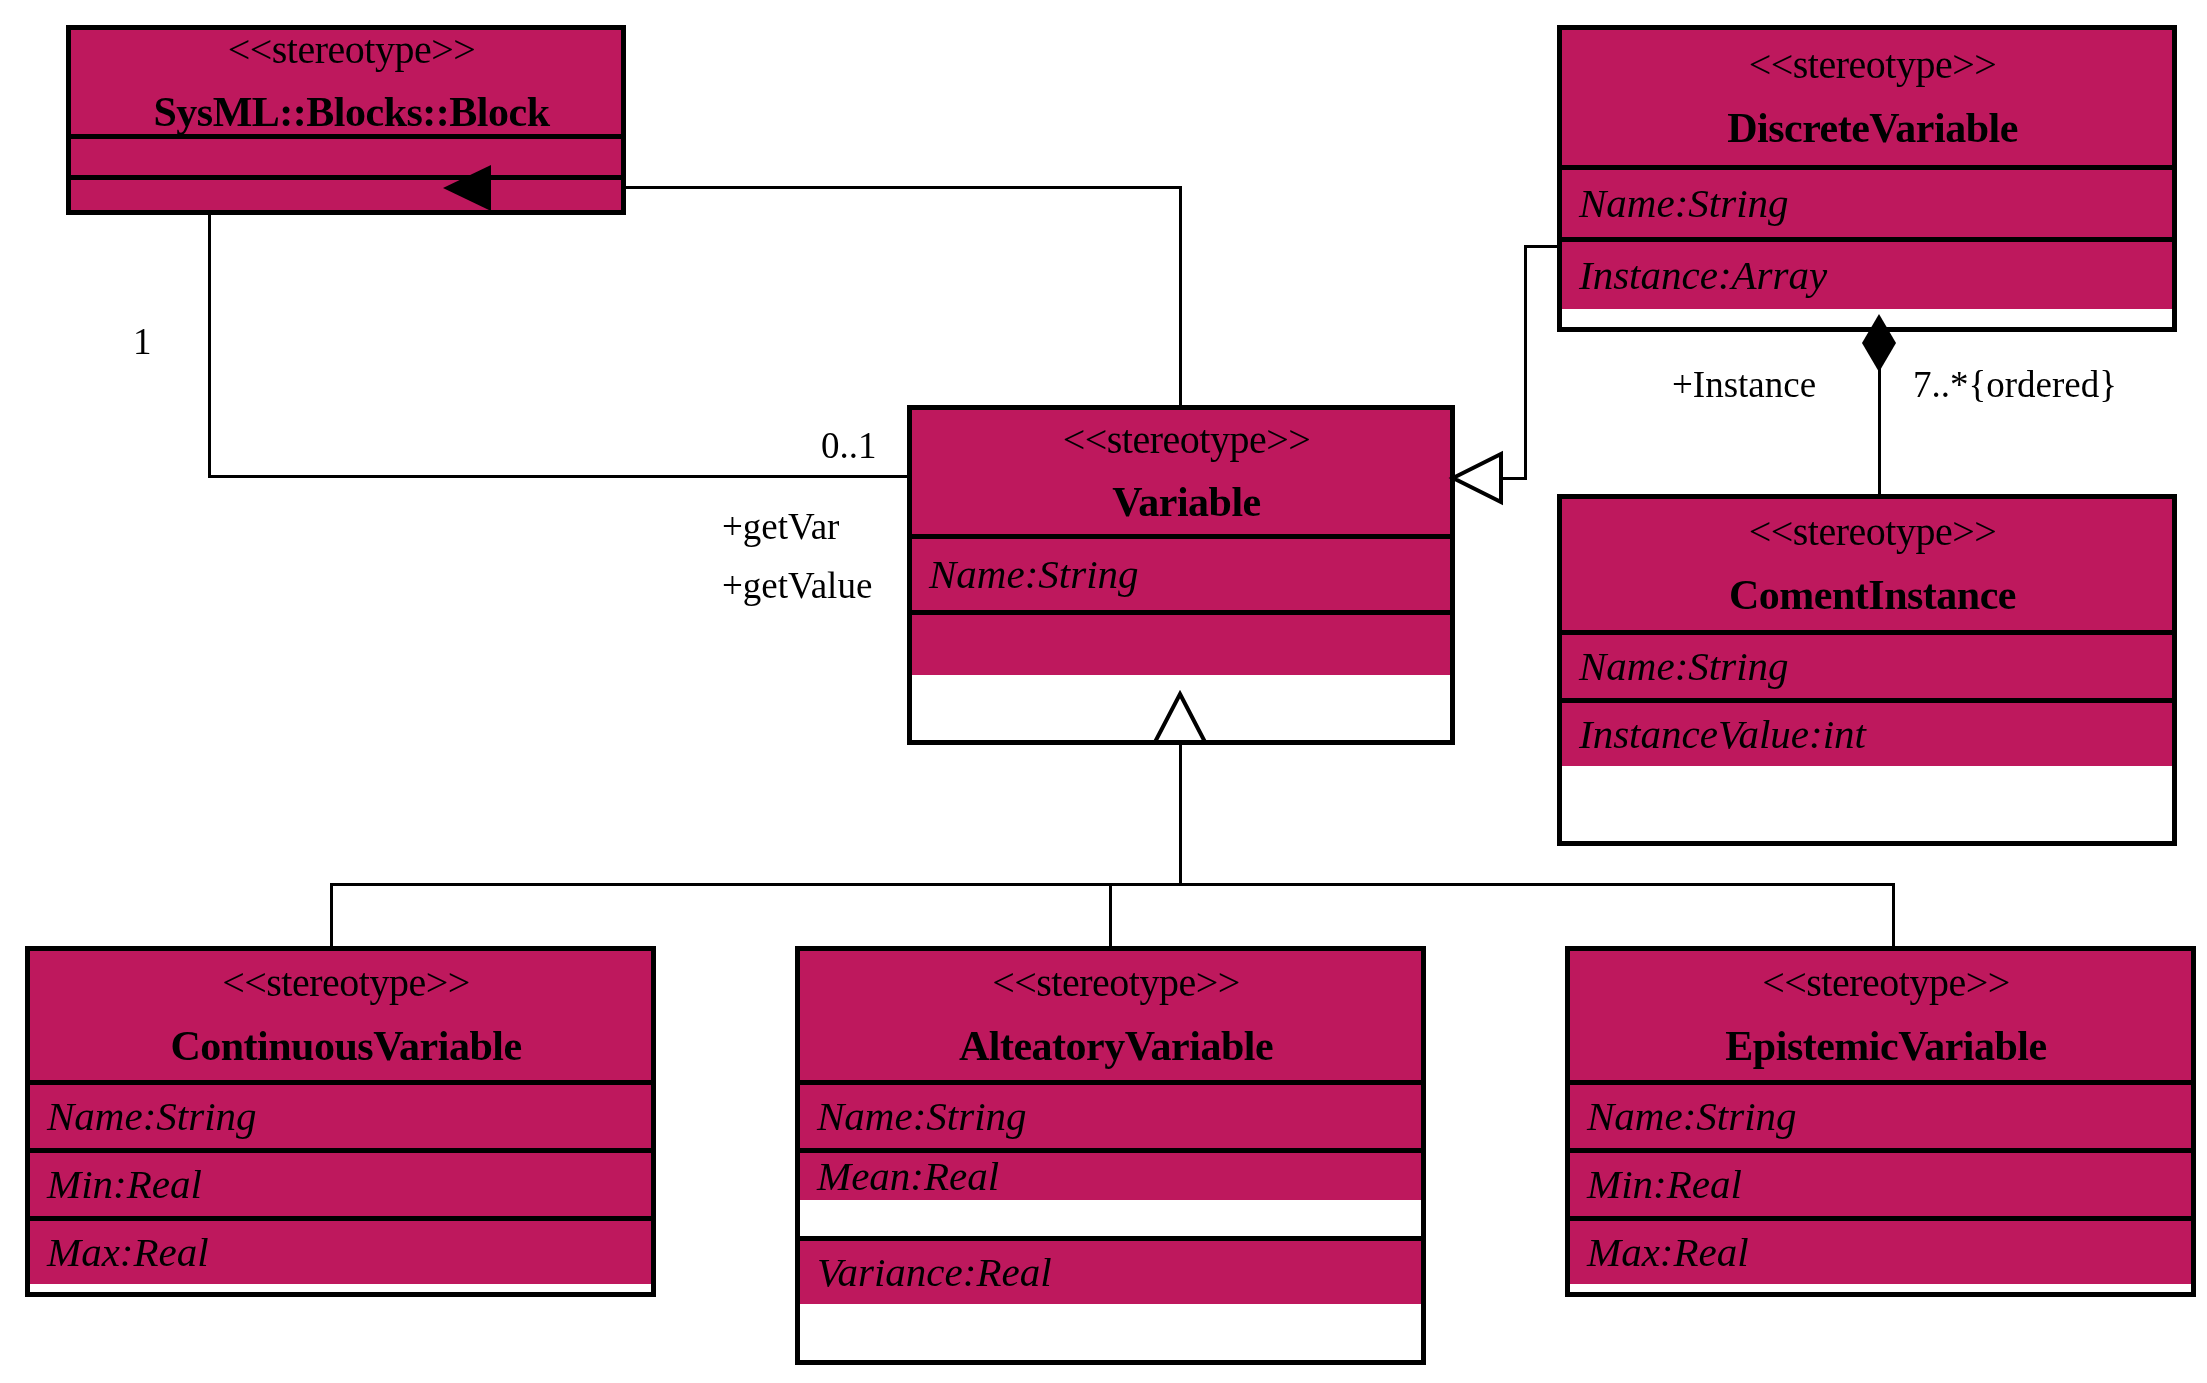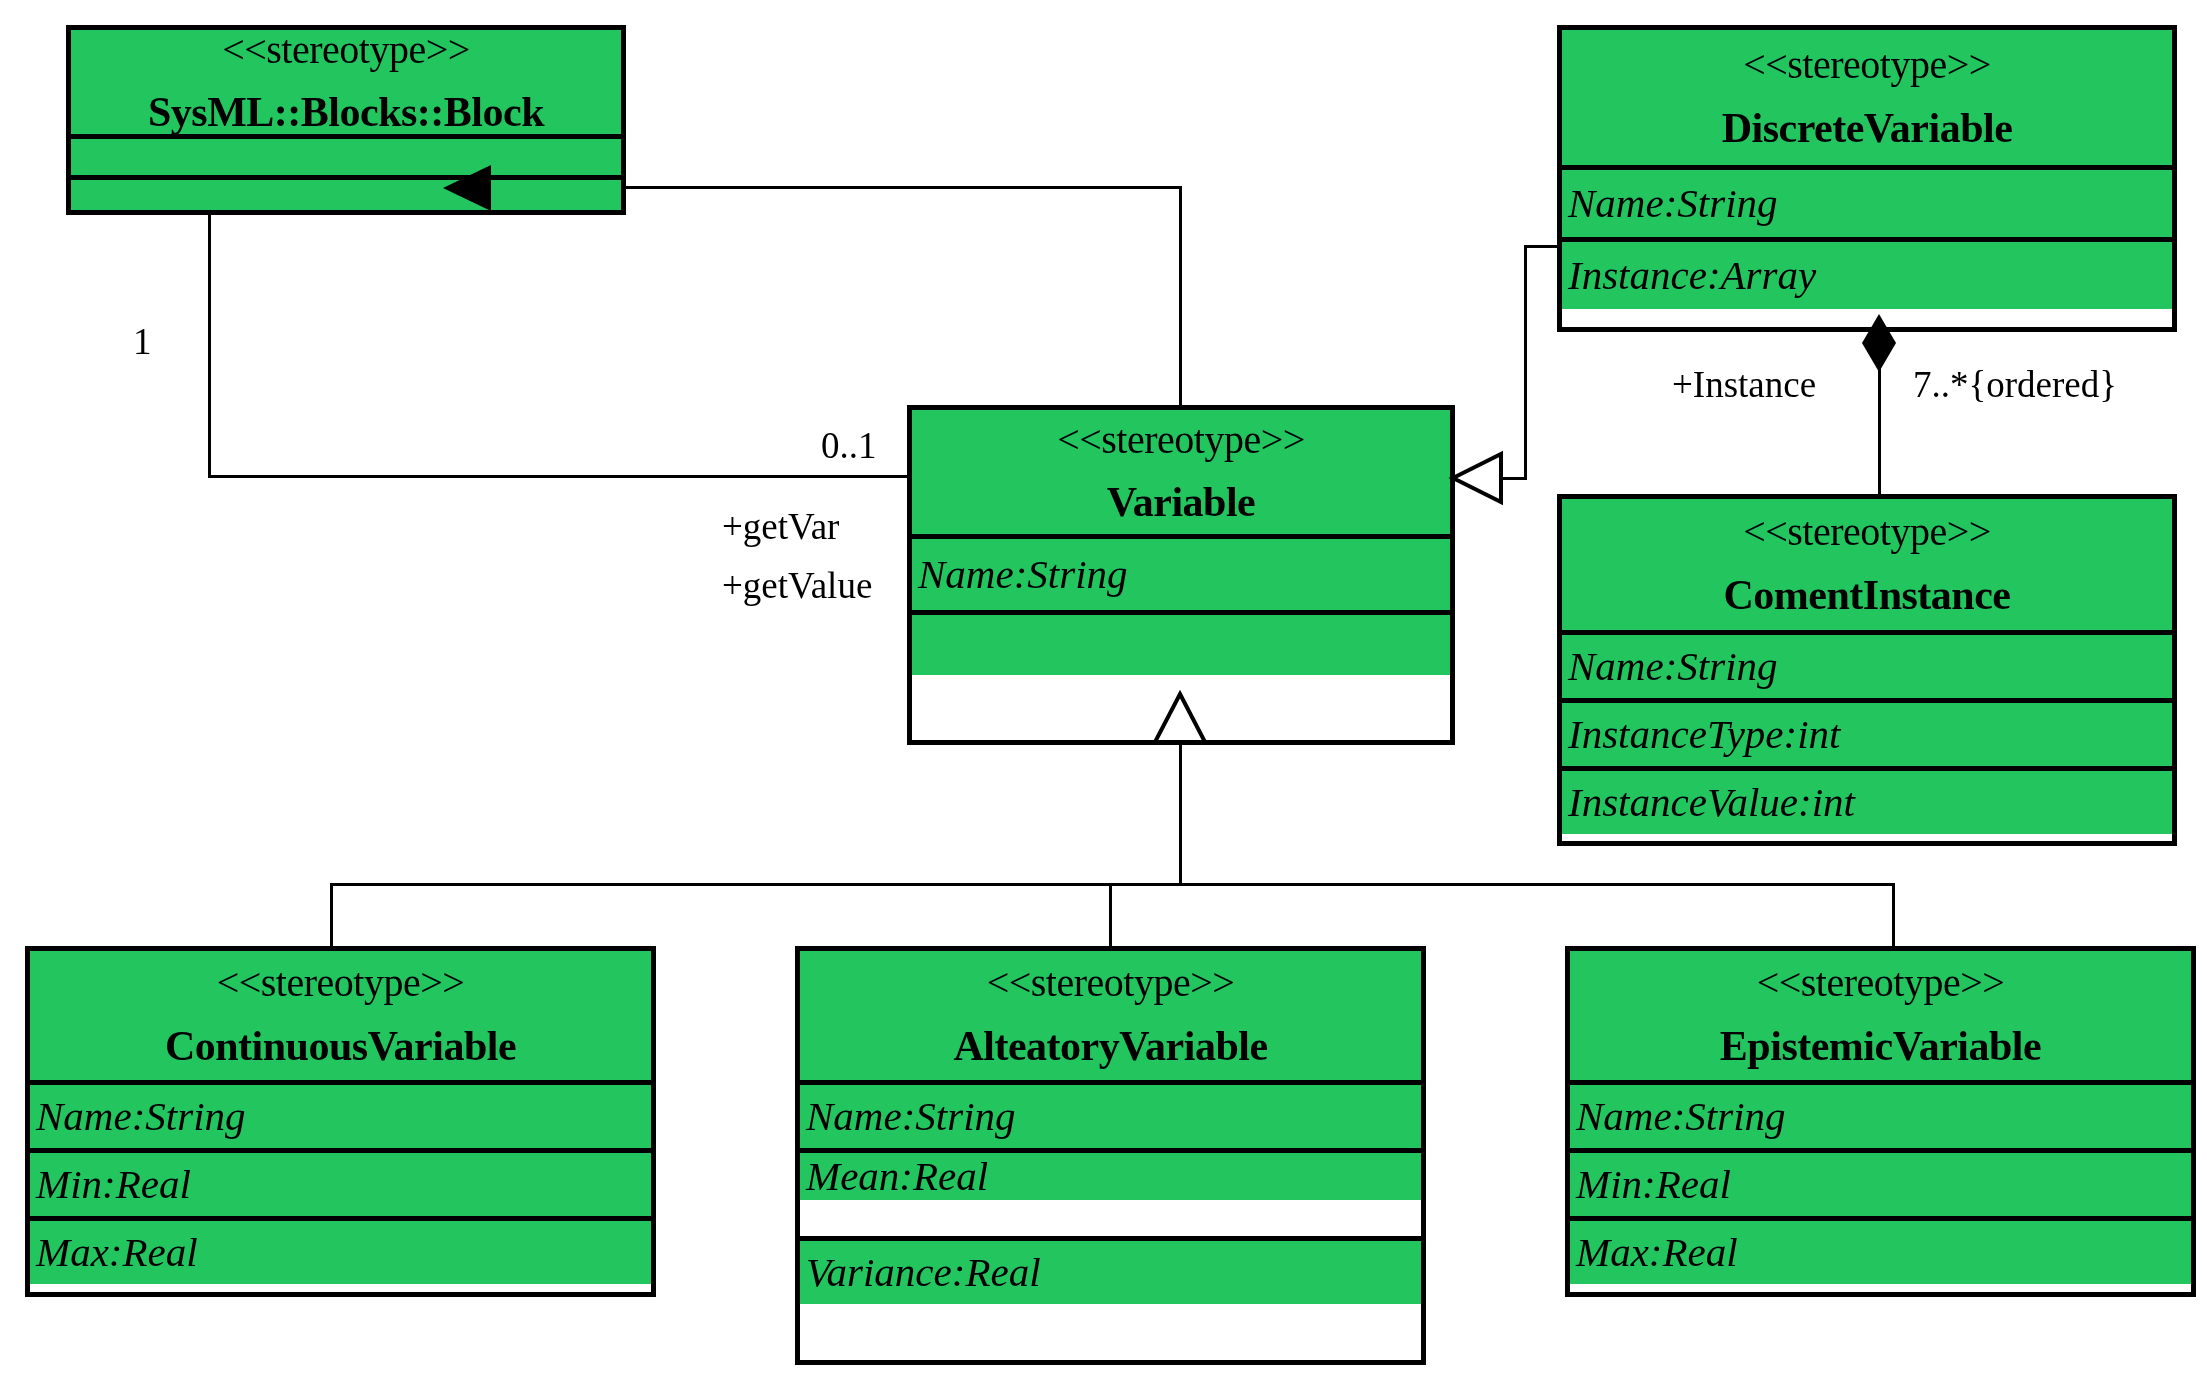--- a/index.html
+++ b/index.html
@@ -21,21 +21,22 @@
     box-sizing: border-box;
     border: 5px solid #000000;
     background: #ffffff;
     display: flex;
     flex-direction: column;
     z-index: 5;
   }
   .compartment {
     box-sizing: border-box;
     position: relative;
-    background: #22c55e;
+    background: #be185d;
+    padding-left: 11px;
   }
   .compartment + .compartment {
     border-top: 5px solid #000000;
   }
   .header-comp {
     display: flex;
     flex-direction: column;
     align-items: center;
     justify-content: center;
   }
@@ -168,23 +169,20 @@
 
   <div class="uml-class" style="left:1557px; top:494px; width:620px; height:352px;">
     <div class="compartment header-comp" style="height:131px;">
       <div class="stereotype">&lt;&lt;stereotype&gt;&gt;</div>
       <div class="class-name">ComentInstance</div>
     </div>
     <div class="compartment attr-comp" style="height:68px;">
       <div class="attr">Name:String</div>
     </div>
     <div class="compartment attr-comp" style="height:68px;">
-      <div class="attr">InstanceType:int</div>
-    </div>
-    <div class="compartment attr-comp" style="height:68px;">
       <div class="attr">InstanceValue:int</div>
     </div>
   </div>
 
   <div class="uml-class" style="left:25px; top:946px; width:631px; height:351px;">
     <div class="compartment header-comp" style="height:129px;">
       <div class="stereotype">&lt;&lt;stereotype&gt;&gt;</div>
       <div class="class-name">ContinuousVariable</div>
     </div>
     <div class="compartment attr-comp" style="height:68px;">

